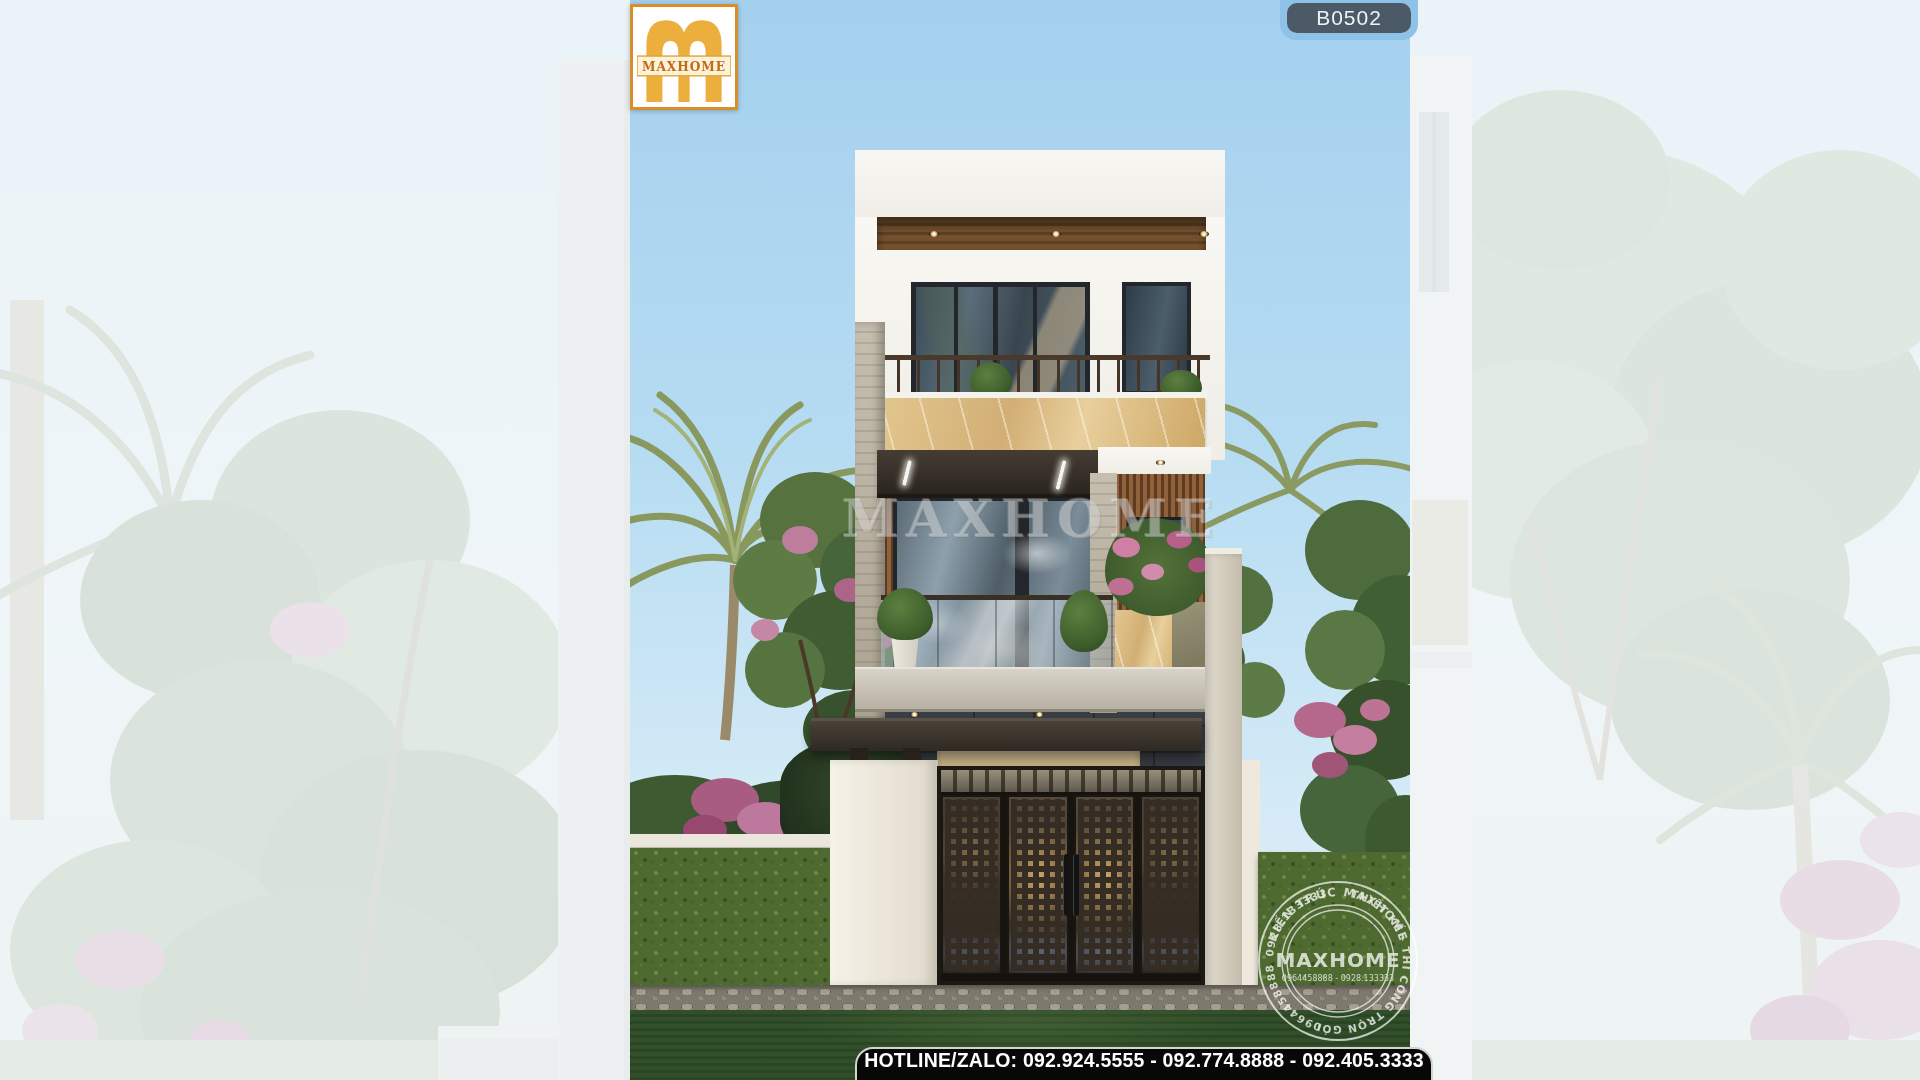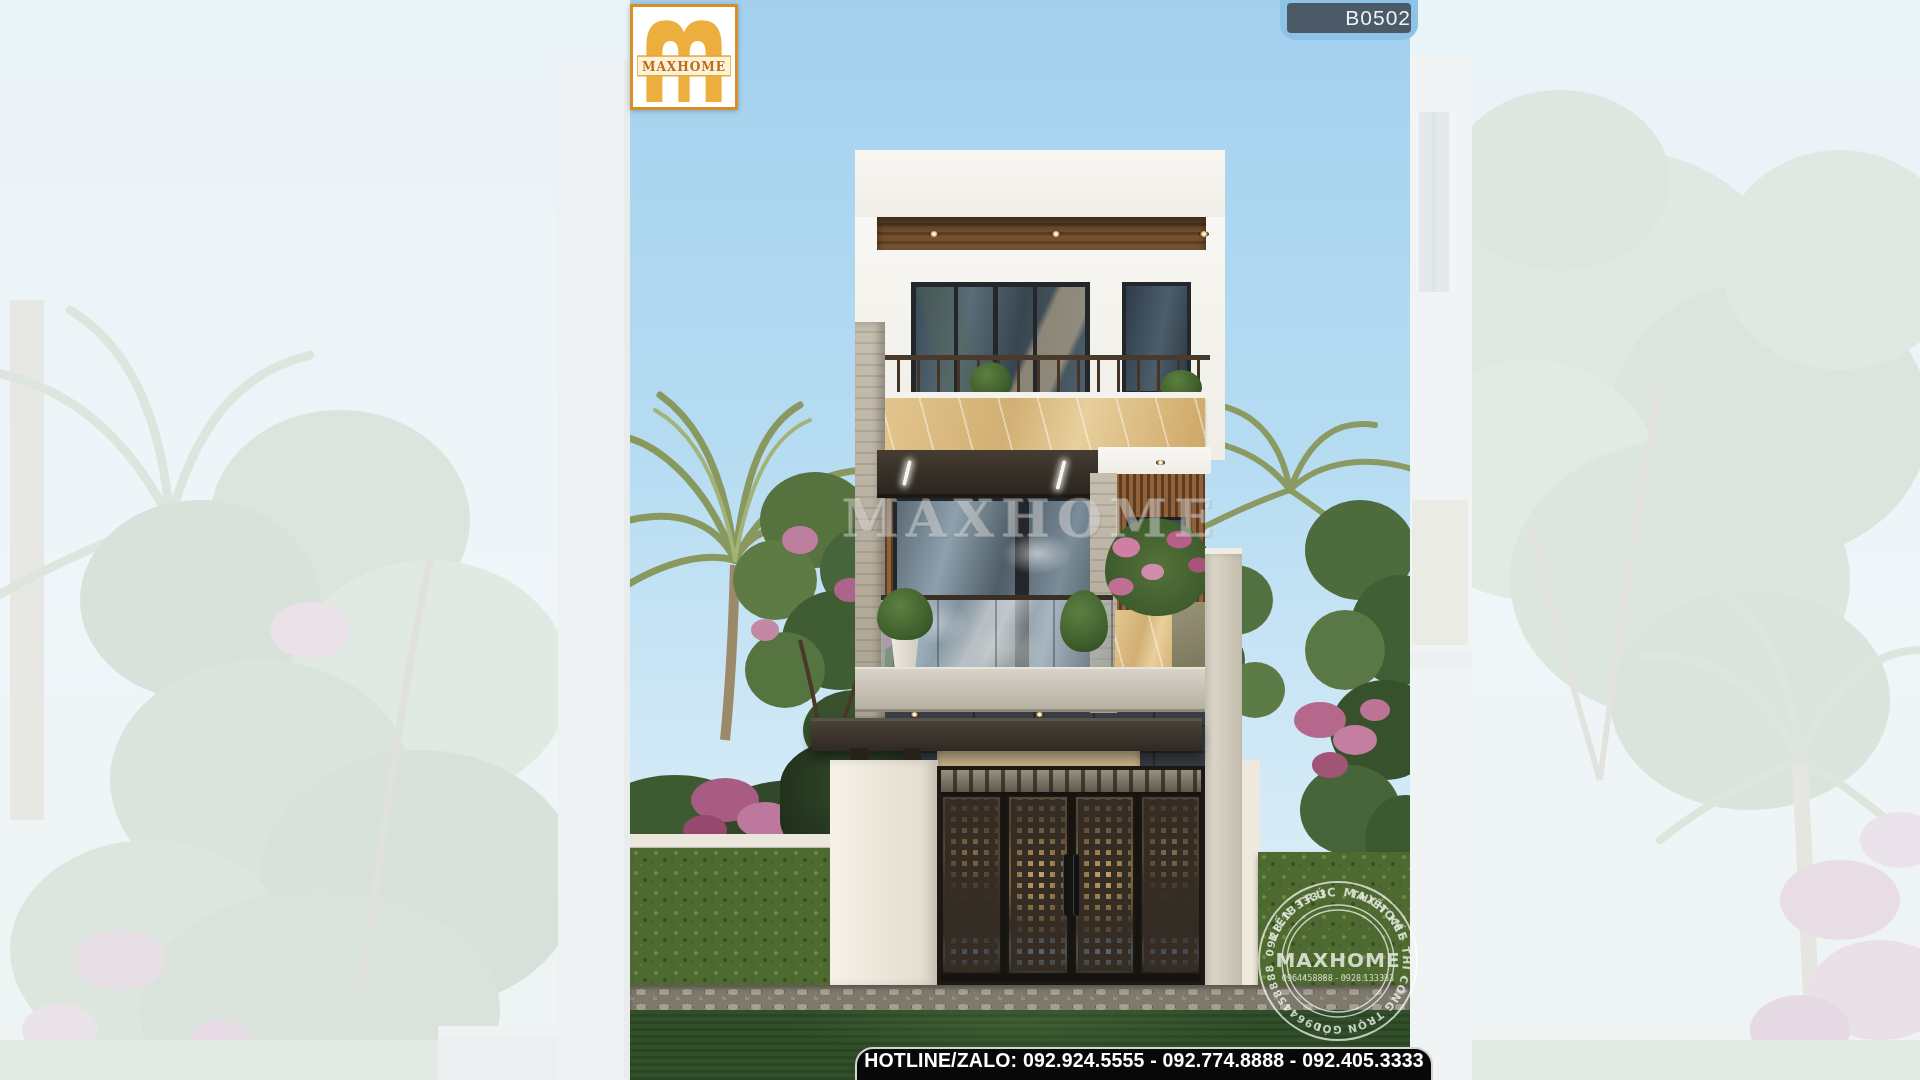--- a/index.html
+++ b/index.html
@@ -48,21 +48,21 @@
                  repeating-linear-gradient(90deg,#352d24 0 6px,transparent 6px 11px);}
   .led{background:rgba(255,255,255,.95);border-radius:2px;box-shadow:0 0 6px 2px rgba(255,255,240,.8);transform:rotate(14deg);}
   .dot{border-radius:50%;background:radial-gradient(circle,#fff8e0 20%,#caa96a 45%,#2a2118 75%);}
   
   #watermark{color:rgba(246,246,246,.27);font-family:"DejaVu Serif",serif;font-weight:700;
      font-size:52px;letter-spacing:7px;white-space:nowrap;
      text-shadow:1px 1px 0 rgba(100,100,100,.18),-1px -1px 0 rgba(255,255,255,.2);}
   #hotline{display:flex;justify-content:center;background:#080808;
      border:2px solid rgba(234,236,229,.9);border-bottom:none;border-radius:18px 18px 0 0;
      color:#fff;font-weight:700;font-size:19.5px;letter-spacing:.2px;}
-  #badge-dark{display:flex;align-items:center;justify-content:flex-end;background:#4b5a66;border-radius:4px;
+  #badge-dark{display:flex;align-items:center;justify-content:center;background:#4b5a66;border-radius:10px;
      color:#eef3f6;font-size:21px;letter-spacing:1px;}
 </style>
 </head>
 <body>
 
 <div id="canvas">
 
   <svg class="abs" style="left:0;top:0;width:1920px;height:1080px;z-index:0" viewBox="0 0 1920 1080">
     <defs>
         <linearGradient id="bgsky" x1="0" y1="0" x2="0" y2="1">

